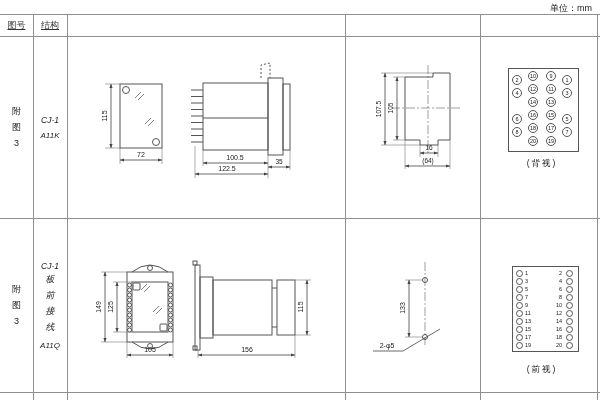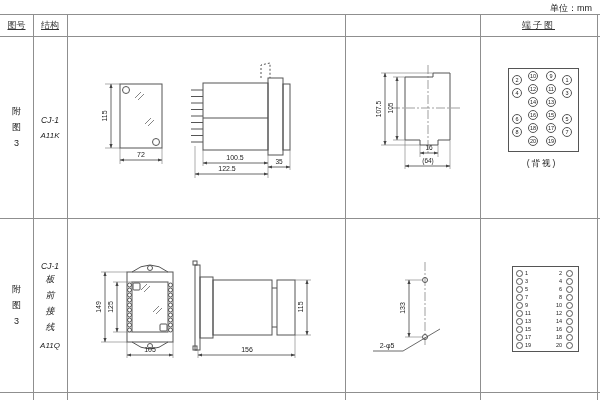--- a/index.html
+++ b/index.html
@@ -42,21 +42,20 @@
   <div class="hl" style="top:218px"></div>
   <div class="hl" style="top:392px"></div>
   <div class="vl" style="left:33px"></div>
   <div class="vl" style="left:67px"></div>
   <div class="vl" style="left:345px"></div>
   <div class="vl" style="left:480px"></div>
   <div class="vl" style="left:597px"></div>
 
   <div class="cell hdr" style="left:0;top:14px;width:33px;height:22px">图号</div>
   <div class="cell hdr" style="left:33px;top:14px;width:34px;height:22px">结构</div>
-  <div class="cell hdr ls-md" style="left:480px;top:14px;width:117px;height:22px">端子图</div>
 
   <div class="cell" style="left:0;top:36px;width:33px;height:182px">
     <div class="vcol">附图3</div>
   </div>
   <div class="cell struct" style="left:33px;top:36px;width:34px;height:182px">
     <div class="model">CJ-1</div>
     <div class="code">A11K</div>
   </div>
 
   <svg style="left:67px;top:36px" width="278" height="182" viewBox="0 0 278 182">
@@ -266,20 +265,21 @@
     <line class="ext" x1="60" y1="119" x2="77" y2="119"></line>
     <line class="dln" x1="64" y1="62" x2="64" y2="119" marker-start="url(#ar4)" marker-end="url(#ar4)"></line>
     <text x="60" y="90" font-size="7" text-anchor="middle" transform="rotate(-90 60 90)">133</text>
     <line class="dln" x1="28" y1="133" x2="58" y2="133"></line>
     <line class="dln" x1="58" y1="133" x2="95" y2="111"></line>
     <text x="42" y="130" font-size="7" text-anchor="middle">2-φ5</text>
   </svg>
 
   <div class="termcell" id="term-front" style="left:480px;top:218px;width:117px;height:174px">
     <div class="termrect" style="left:32px;top:48px;width:65px;height:84px"></div>
+    <div class="viewlabel" style="left:20px;top:146px;width:84px">(前视)</div>
   <div class="term" style="left: 35.5px; top: 51.5px; width: 7px; height: 7px; font-size: 5px; line-height: 5px;"></div>
       <div class="tnum" style="left: 45px; top: 51px; width: 12px; text-align: left;">1</div>
       <div class="tnum" style="left: 69px; top: 51px; width: 13px; text-align: right;">2</div>
       <div class="term" style="left: 85.5px; top: 51.5px; width: 7px; height: 7px; font-size: 5px; line-height: 5px;"></div>
       <div class="term" style="left: 35.5px; top: 59.5px; width: 7px; height: 7px; font-size: 5px; line-height: 5px;"></div>
       <div class="tnum" style="left: 45px; top: 59px; width: 12px; text-align: left;">3</div>
       <div class="tnum" style="left: 69px; top: 59px; width: 13px; text-align: right;">4</div>
       <div class="term" style="left: 85.5px; top: 59.5px; width: 7px; height: 7px; font-size: 5px; line-height: 5px;"></div>
       <div class="term" style="left: 35.5px; top: 67.5px; width: 7px; height: 7px; font-size: 5px; line-height: 5px;"></div>
       <div class="tnum" style="left: 45px; top: 67px; width: 12px; text-align: left;">5</div>

